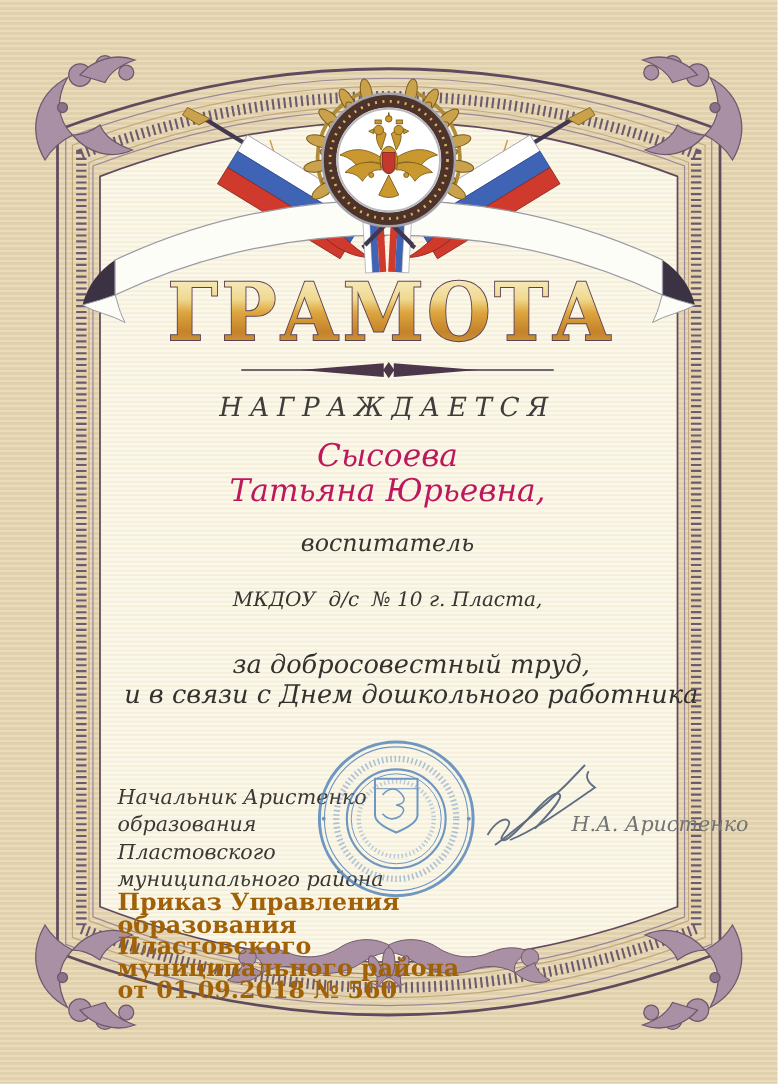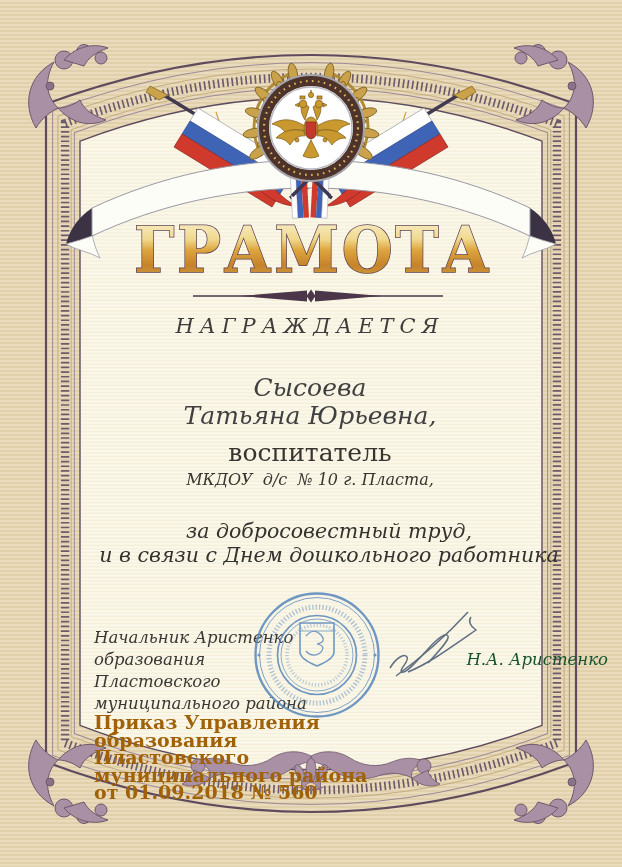--- a/index.html
+++ b/index.html
@@ -5,28 +5,28 @@
   html,body{margin:0;padding:0;}
   body{
     width:622px;height:867px;position:relative;overflow:hidden;
     background:repeating-linear-gradient(180deg,#e9dbbc 0px,#e9dbbc 2px,#e0d0ab 2px,#e0d0ab 4px);
     font-family:"DejaVu Serif", serif;
   }
   .layer{position:absolute;left:0;top:0;width:622px;height:867px;}
   svg{display:block;}
   .txt{position:absolute;left:0;width:620px;text-align:center;color:#38342f;}
   .awarded{top:314px;font-style:italic;font-size:21px;letter-spacing:6px;color:#403c3c;}
-  .recipient{top:374px;font-style:italic;font-size:25px;line-height:28px;color:#404040;}
-  .position-line{top:438px;font-size:25px;}
+  .recipient{top:351px;font-style:italic;font-size:25px;line-height:28px;color:#be185d;}
+  .position-line{top:424px;font-style:italic;font-size:19px;}
   .org-line{top:470px;font-style:italic;font-size:16px;white-space:pre;}
   .reason{top:519px;font-style:italic;font-size:20.5px;line-height:24px;color:#34322e;margin-left:19px;}
   .signatory{position:absolute;left:94px;top:627px;width:260px;text-align:left;
     font-style:italic;font-size:16.5px;line-height:22px;color:#3a3834;}
-  .sig-name{position:absolute;left:448px;top:650px;width:160px;text-align:right;
-    font-style:italic;font-size:16.5px;color:#14532d;}
+  .sig-name{position:absolute;left:448px;top:650px;width:160px;text-align:center;
+    font-style:italic;font-size:16.5px;color:#737373;}
   .order{position:absolute;left:94px;top:714px;width:300px;text-align:left;
     font-weight:bold;font-size:19px;line-height:17.5px;color:#a16207;}
   .overlay{pointer-events:none;}
 </style>
 </head>
 <body>
 
 <svg class="layer" viewBox="0 0 622 867">
   <defs>
     <pattern id="pStripe" width="4" height="4" patternUnits="userSpaceOnUse">

